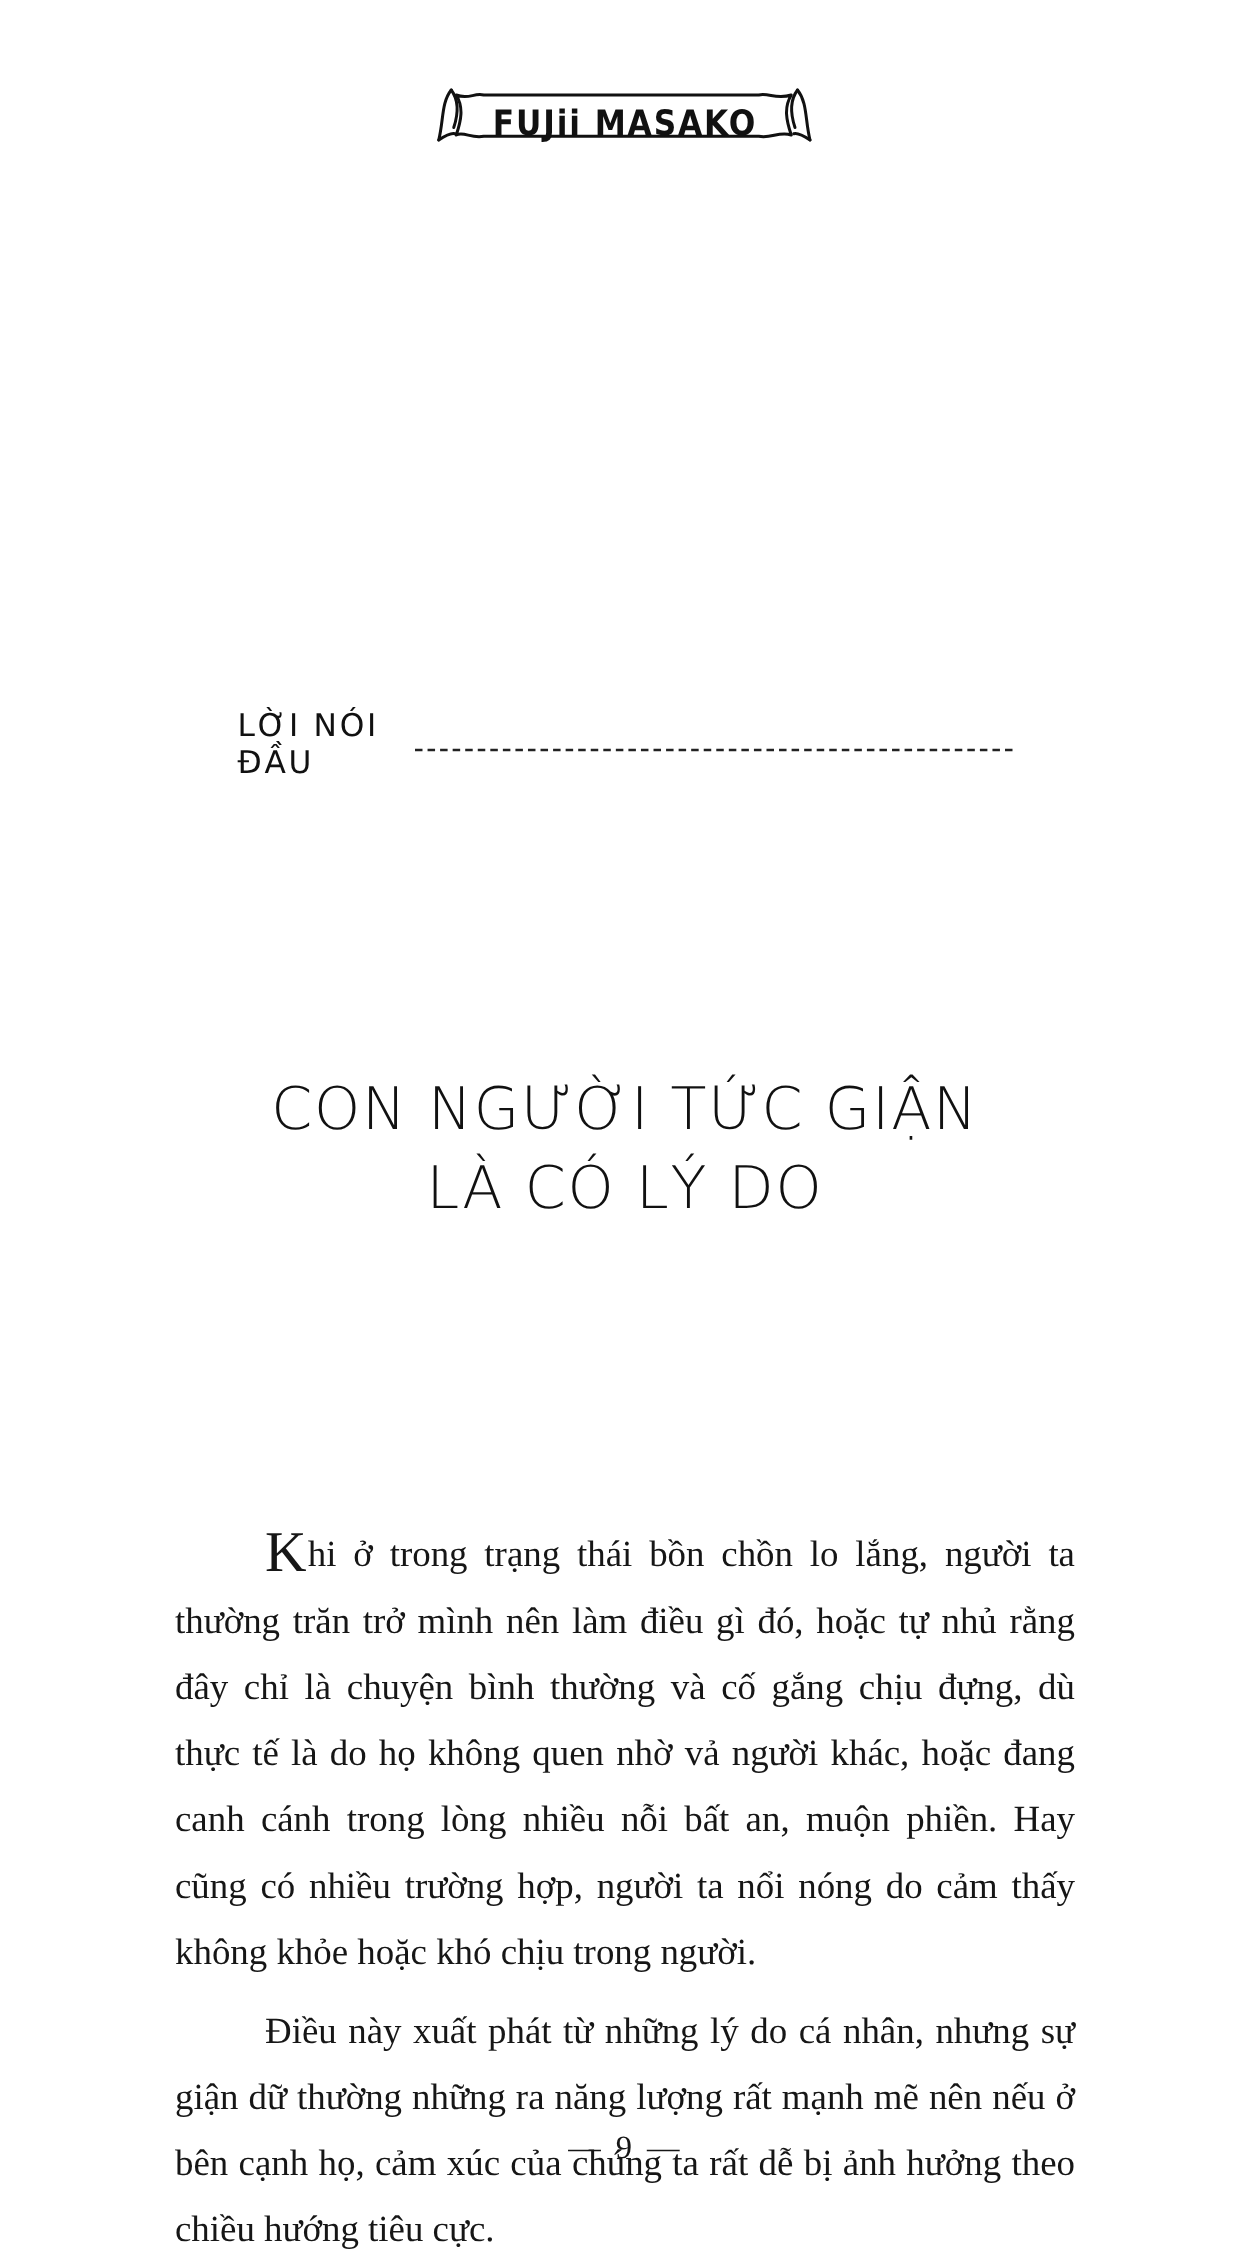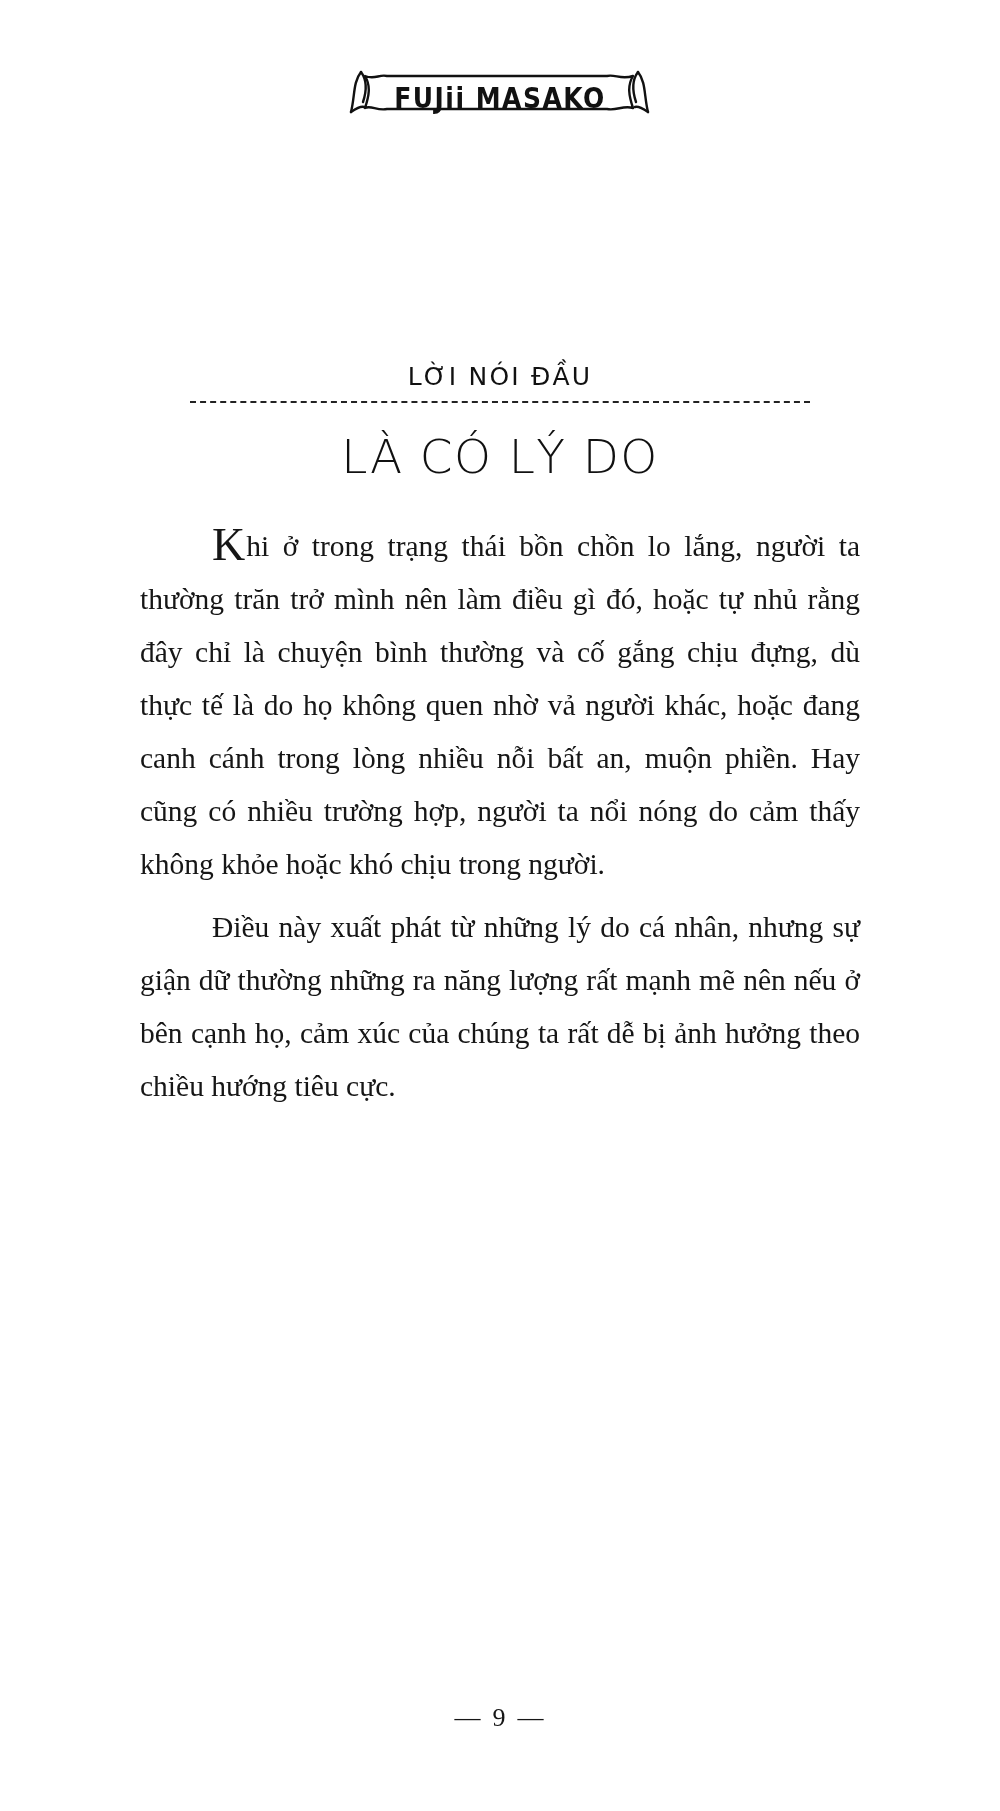--- a/index.html
+++ b/index.html
@@ -15,20 +15,21 @@
     color: #1a1a1a;
     overflow: hidden;
   }
 
   .page {
     position: absolute;
     inset: 0;
     display: flex;
     flex-direction: column;
     align-items: center;
+    justify-content: space-between;
   }
 
   
   .header-band {
     margin-top: 62px;
     position: relative;
     width: 330px;
     height: 72px;
     display: flex;
     align-items: center;
@@ -53,21 +54,20 @@
   .chapter-label-wrap {
     margin-top: 228px;
     width: 100%;
     display: flex;
     justify-content: center;
   }
   .chapter-label-inner {
     position: relative;
     width: 620px;
     display: flex;
-    flex-direction: column;
     align-items: center;
   }
   .chapter-label {
     font-family: "DejaVu Sans", sans-serif;
     font-size: 25px;
     letter-spacing: 2.2px;
     color: #111;
     font-weight: 400;
     padding-bottom: 6px;
   }
@@ -155,20 +155,21 @@
   </div>
 
   <div class="chapter-label-wrap">
     <div class="chapter-label-inner">
       <div class="chapter-label">LỜI NÓI ĐẦU</div>
       <div class="dashed-rule"></div>
     </div>
   </div>
 
   <h1 class="chapter-title">
+    <span class="line">CON NGƯỜI TỨC GIẬN</span>
     <span class="line">LÀ CÓ LÝ DO</span>
   </h1>
 
   <div class="body-copy">
     <p><span class="dropcap">K</span><span>hi ở trong trạng thái bồn chồn lo lắng, người ta thường trăn trở mình nên làm điều gì đó, hoặc tự nhủ rằng đây chỉ là chuyện bình thường và cố gắng chịu đựng, dù thực tế là do họ không quen nhờ vả người khác, hoặc đang canh cánh trong lòng nhiều nỗi bất an, muộn phiền. Hay cũng có nhiều trường hợp, người ta nổi nóng do cảm thấy không khỏe hoặc khó chịu trong người.</span></p>
     <p>Điều này xuất phát từ những lý do cá nhân, nhưng sự giận dữ thường những ra năng lượng rất mạnh mẽ nên nếu ở bên cạnh họ, cảm xúc của chúng ta rất dễ bị ảnh hưởng theo chiều hướng tiêu cực.</p>
   </div>
 
   <div class="folio">
     <span class="dash">—</span><span>9</span><span class="dash">—</span>

